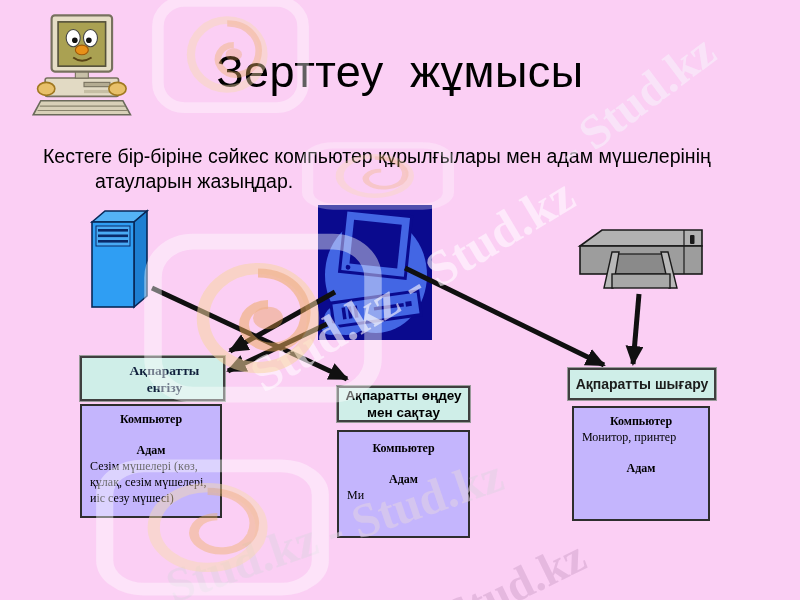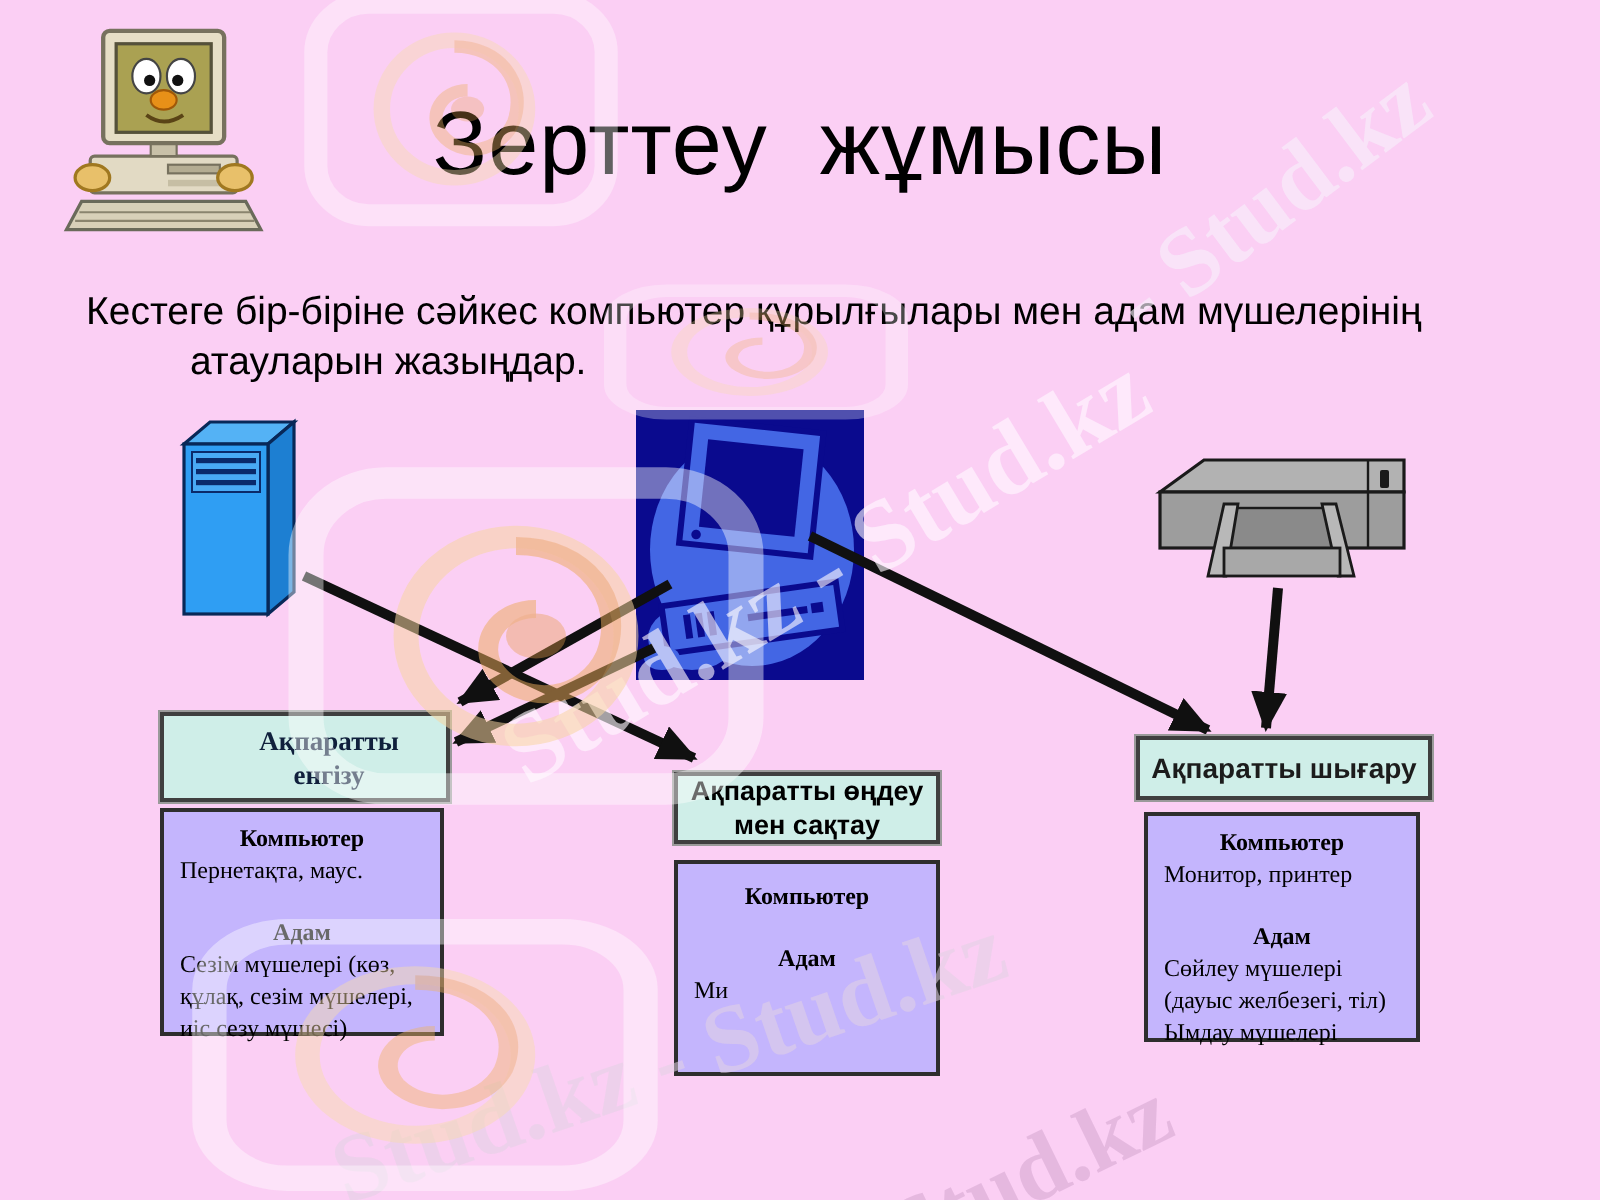--- a/index.html
+++ b/index.html
@@ -161,43 +161,39 @@
   </svg>
 
   <div id="label-input" class="labelbox">Ақпаратты
 енгізу</div>
   <div id="label-process" class="labelbox">Ақпаратты өңдеу
 мен сақтау</div>
   <div id="label-output" class="labelbox">Ақпаратты шығару</div>
 
   <div id="detail-input" class="detailbox">
     <div class="hd">Компьютер</div>
-    <div class="bd">Пернетақта, маус.</div>
     <div class="gap"></div>
     <div class="hd">Адам</div>
     <div class="bd">Сезім мүшелері (көз,
 құлақ, сезім мүшелері,
 иіс сезу мүшесі)</div>
   </div>
 
   <div id="detail-process" class="detailbox">
     <div class="hd">Компьютер</div>
     <div class="gap"></div>
     <div class="hd">Адам</div>
     <div class="bd">Ми</div>
   </div>
 
   <div id="detail-output" class="detailbox">
     <div class="hd">Компьютер</div>
     <div class="bd">Монитор, принтер</div>
     <div class="gap"></div>
     <div class="hd">Адам</div>
-    <div class="bd">Сөйлеу мүшелері
-(дауыс желбезегі, тіл)
-Ымдау мүшелері</div>
   </div>
 
   <div id="wm-center" class="wm-text">Stud.kz - Stud.kz</div>
   <div id="wm-topright" class="wm-text">- Stud.kz</div>
   <div id="wm-mid" class="wm-text">Stud.kz - Stud.kz</div>
   <div id="wm-bottom" class="wm-text">Stud.kz</div>
 
   <div id="wm-logo-topleft" class="wm-logo">
     <svg viewBox="0 0 100 80" preserveAspectRatio="none">
       <rect x="6" y="6" width="88" height="68" rx="16" fill="none" stroke="rgba(255,255,255,0.75)" stroke-width="7"></rect>

